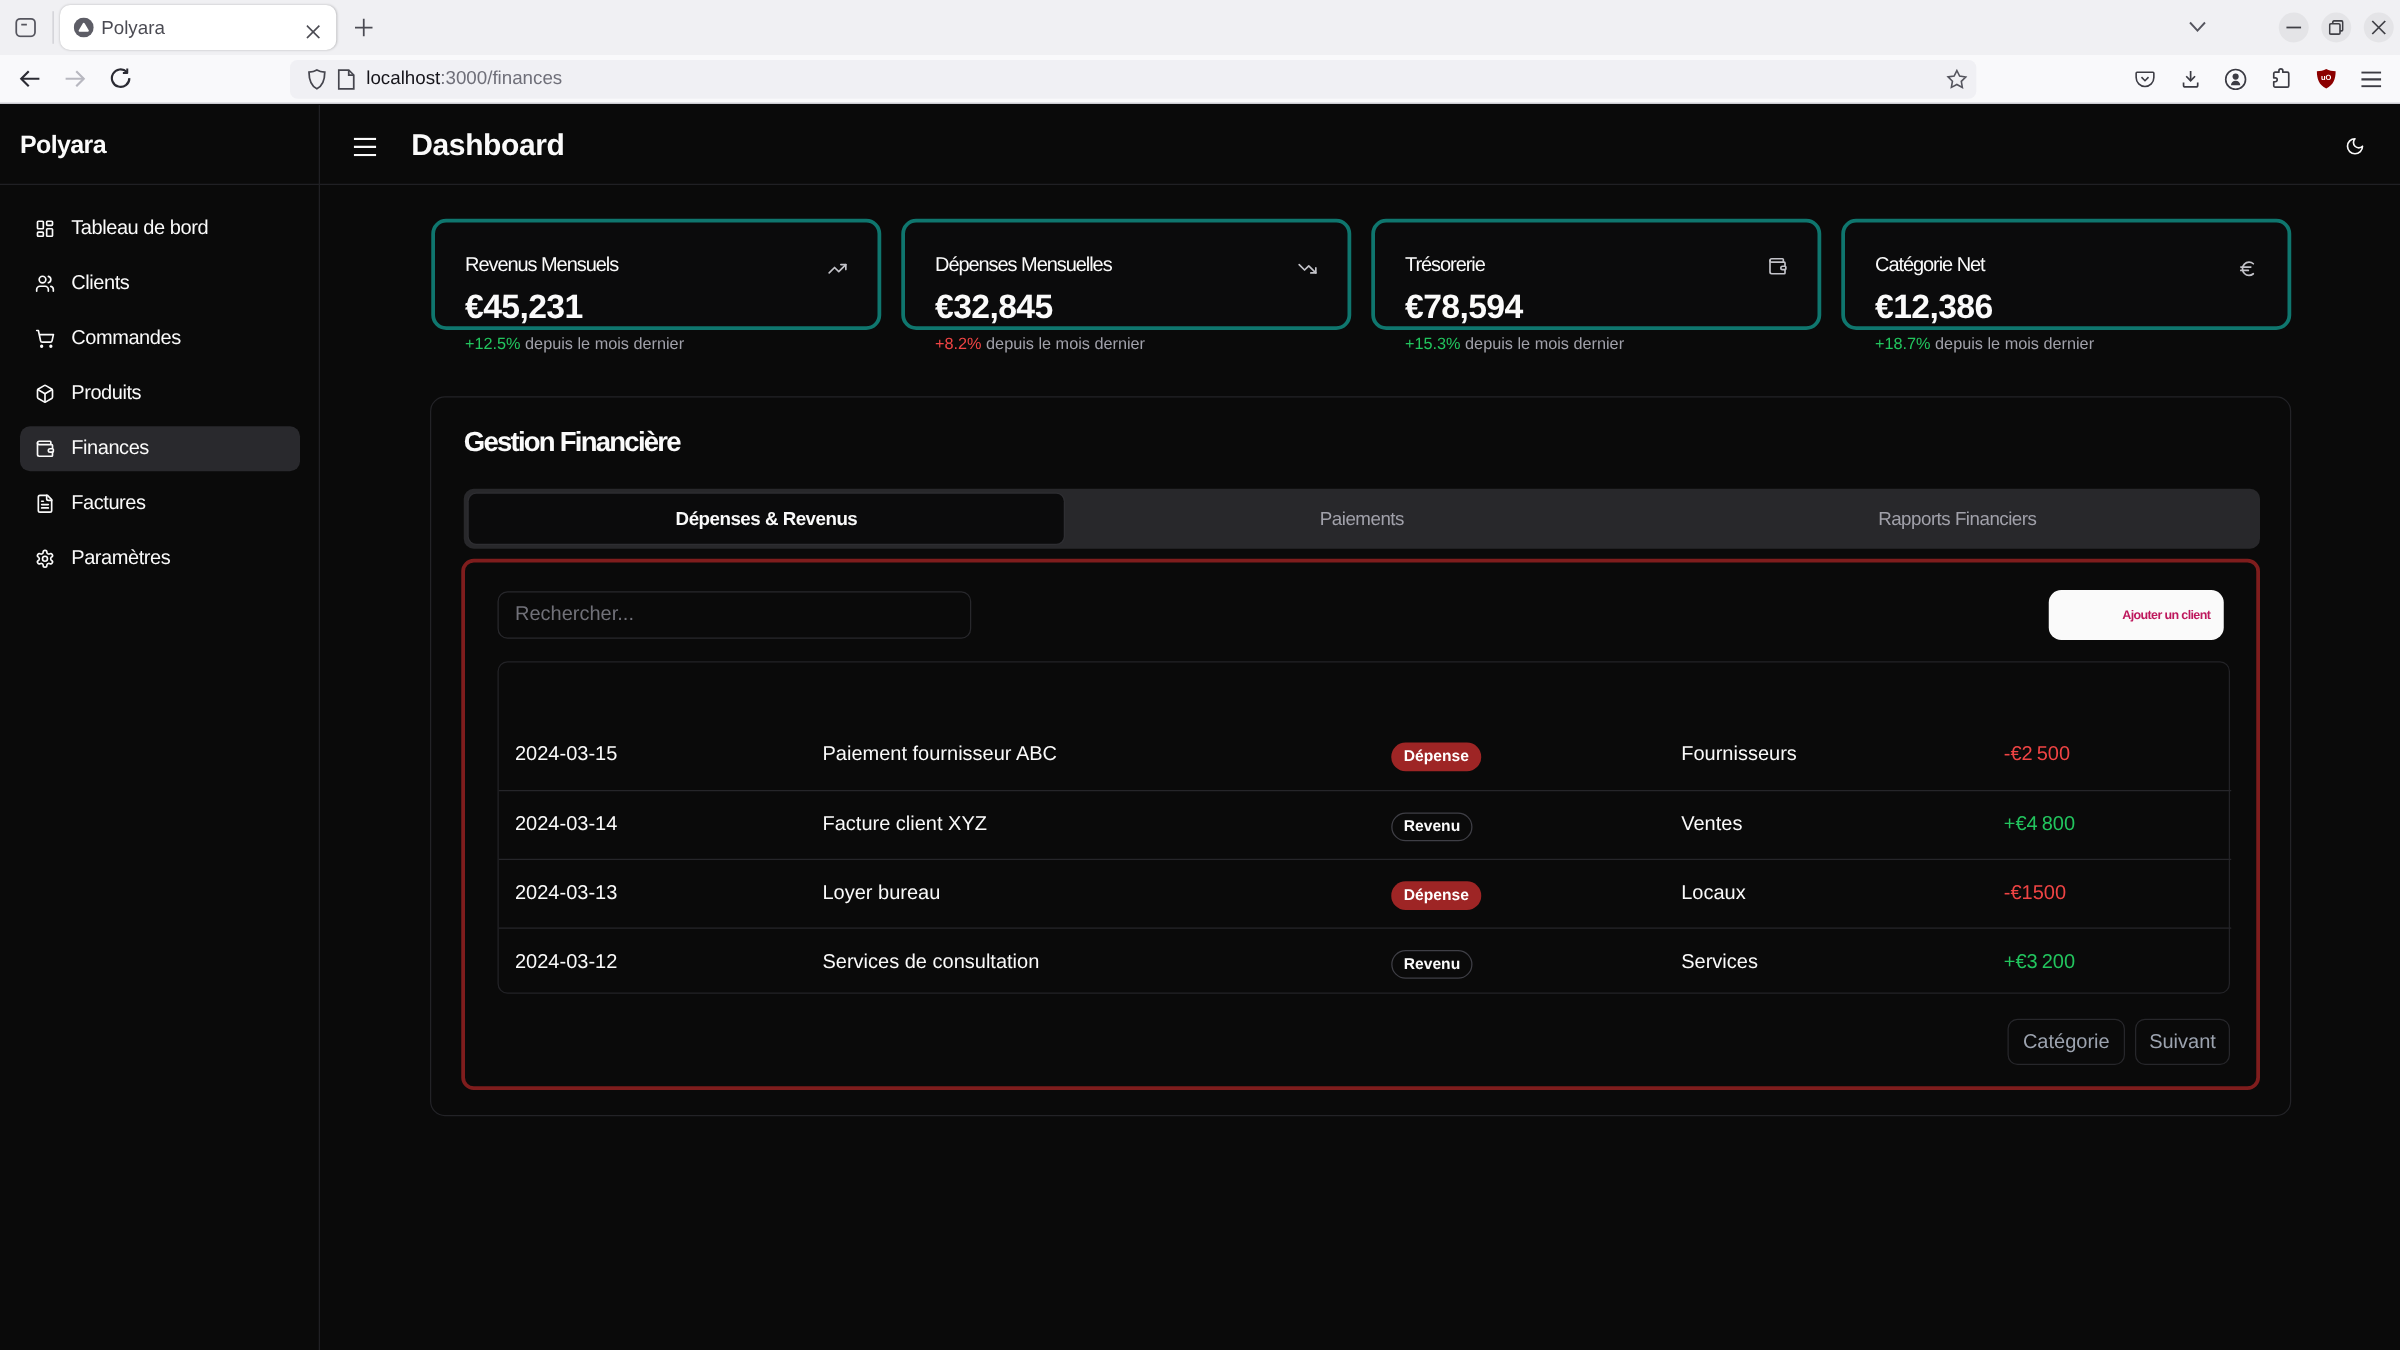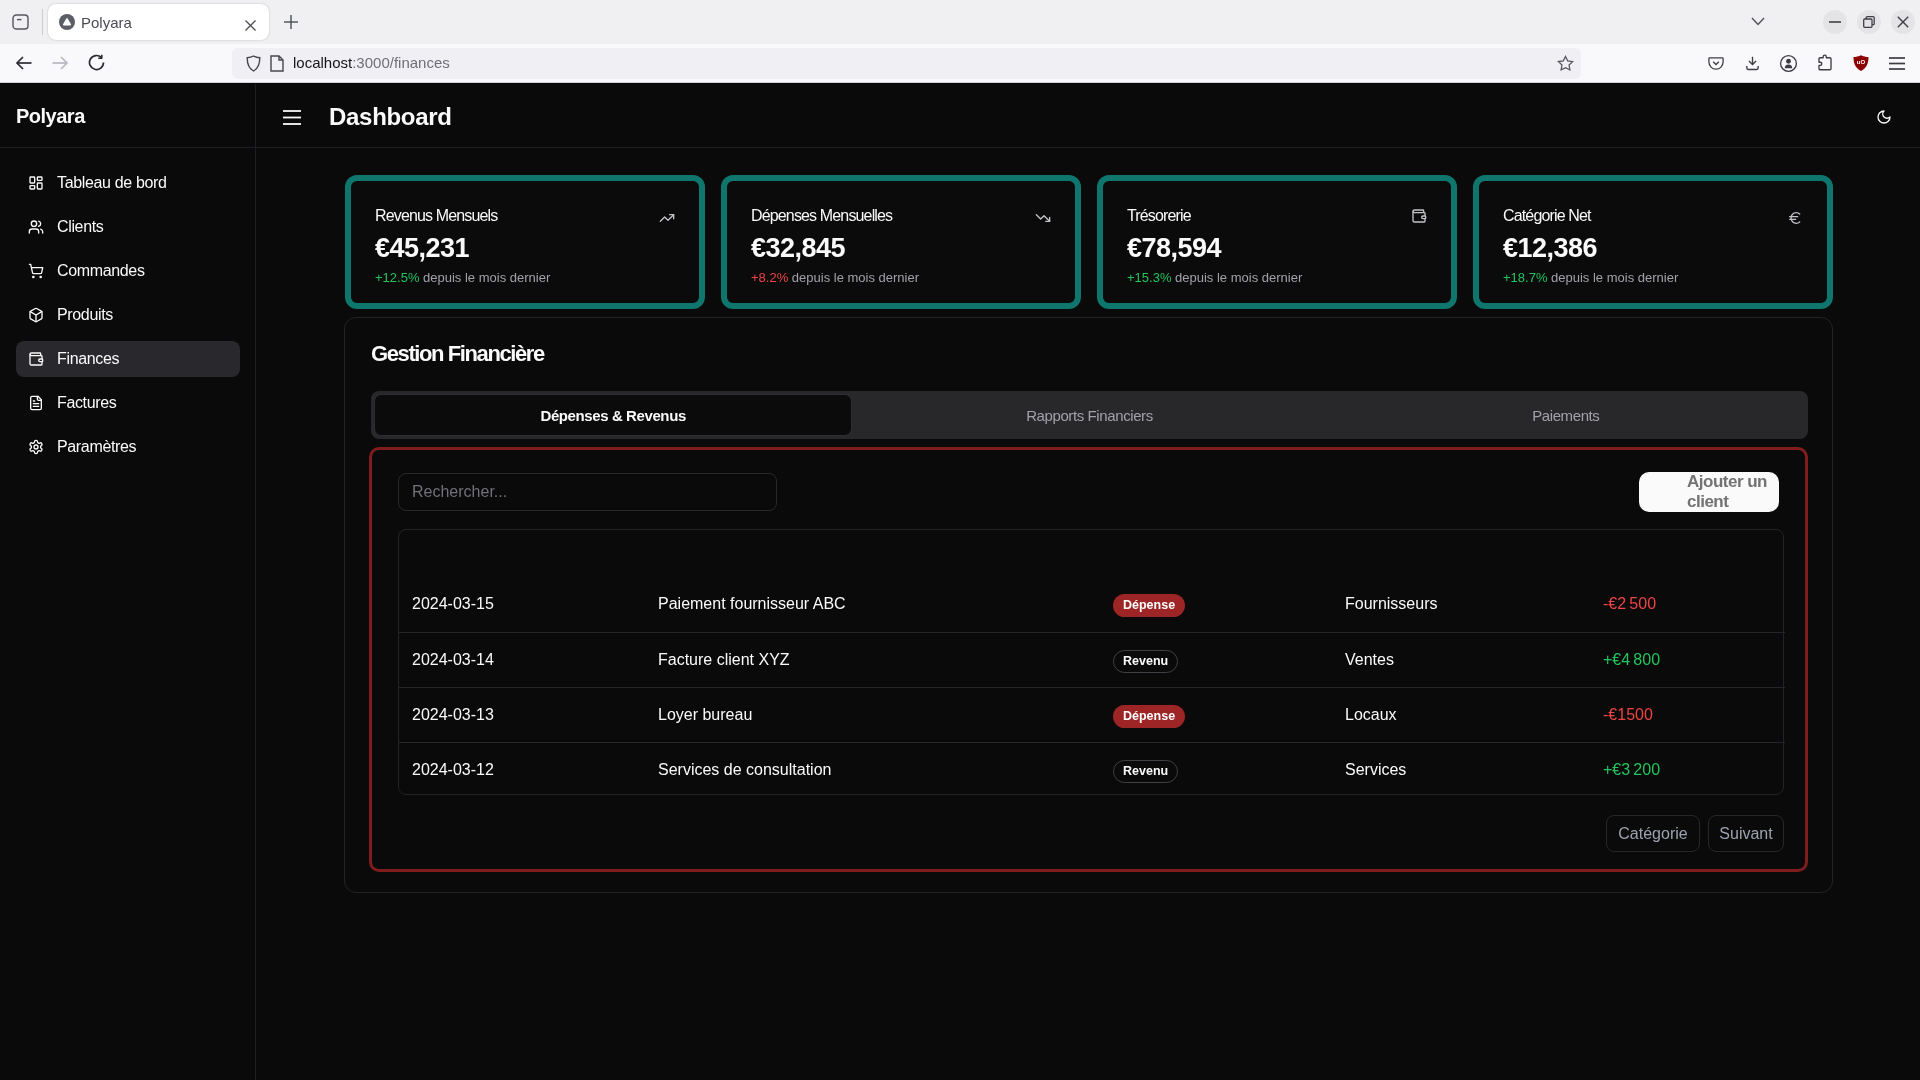--- a/index.html
+++ b/index.html
@@ -25,38 +25,38 @@
   #sidebar .hdr { position:absolute; left:0; top:0; width:256px; height:64px; border-bottom:1px solid #202024; }
   #nav { position:absolute; left:16px; top:81px; width:224px; }
   .nav-item { position:relative; height:36px; margin-bottom:8px; border-radius:8px; display:flex; align-items:center; padding-left:12px; font-size:16px; color:#fafafa; letter-spacing:-0.35px; }
   .nav-item svg { margin-right:13px; }
   .nav-item.active { background:#29292d; }
 
   #apphdr { position:absolute; left:256px; top:0; width:1664px; height:64px; border-bottom:1px solid #202024; }
   #apphdr .title { position:absolute; left:73px; top:19px; font-size:24px; font-weight:700; letter-spacing:-0.3px; }
 
   
-  .card { position:absolute; top:175px; width:360px; height:134px; border:6px solid #0f766e; border-radius:12px; background:#0b0b0c; }
+  .card { position:absolute; top:175px; width:360px; height:89px; border:3px solid #0f766e; border-radius:12px; background:#0b0b0c; }
   .card .ct { position:absolute; left:24px; top:26px; font-size:16px; font-weight:500; letter-spacing:-0.85px; }
   .card .ci { position:absolute; right:24px; top:29px; color:#c3c3c9; }
   .card .cv { position:absolute; left:24px; top:52px; font-size:27px; font-weight:700; letter-spacing:-0.5px; }
   .card .cs { position:absolute; left:24px; top:89px; font-size:13px; color:#a1a1aa; }
   .green { color:#22c55e; }
   .red { color:#ef4444; }
 
   
   #panel { position:absolute; left:344px; top:317px; width:1489px; height:576px; border:1px solid #232327; border-radius:12px; }
   #panel h2 { position:absolute; left:26px; top:23px; font-size:22px; font-weight:700; letter-spacing:-1.4px; }
   #tabs { position:absolute; left:26px; top:73px; width:1437px; height:48px; background:#28282b; border-radius:8px; display:flex; padding:4px; }
   #tabs .t { flex:1; display:flex; align-items:center; justify-content:center; font-size:15px; font-weight:500; color:#a1a1aa; border-radius:6px; letter-spacing:-0.4px; }
   #tabs .t.on { background:#0b0b0c; color:#fafafa; box-shadow:0 0 0 1px #2e2e32; font-weight:600; }
   #inner { position:absolute; left:24px; top:129px; width:1439px; height:425px; border:3px solid #7f1d1d; border-radius:10px; }
   #search { position:absolute; left:26px; top:23px; width:379px; height:38px; border:1px solid #28282c; border-radius:8px; }
   #search span { position:absolute; left:13px; top:9px; font-size:16px; color:#717179; }
-  #addbtn { position:absolute; right:26px; top:22px; width:140px; height:40px; background:#fafafa; color:#737373; border-radius:10px; font-size:17px; font-weight:600; display:flex; align-items:center; justify-content:center; letter-spacing:-0.5px;padding-left:48px; }
+  #addbtn { position:absolute; right:26px; top:22px; width:140px; height:40px; background:#fafafa; color:#be185d; border-radius:10px; font-size:10px; font-weight:600; display:flex; align-items:center; justify-content:center; letter-spacing:-0.5px;padding-left:48px; }
 
   #tbl { position:absolute; left:26px; top:79px; width:1386px; height:266px; border:1px solid #232327; border-radius:8px; }
   .trow { position:absolute; left:0; width:1386px; border-bottom:1px solid #26262a; }
   .c1 { position:absolute; left:13px; }
   .c2 { position:absolute; left:259px; }
   .c3 { position:absolute; left:714px; }
   .c4 { position:absolute; left:946px; }
   .c5 { position:absolute; left:1204px; }
   .hrow div { font-size:16px; color:#9ca3af; }
   .drow > div { font-size:16px; }
@@ -269,22 +269,22 @@
         <path d="M19 6a7.7 7.7 0 0 0-5.2-2A7.9 7.9 0 0 0 6 12c0 4.4 3.5 8 7.8 8 2 0 3.8-.8 5.2-2"></path>
       </svg>
     <div class="cv">€12,386</div>
     <div class="cs"><span class="green">+18.7%</span> depuis le mois dernier</div>
   </div>
 
   <div id="panel" style="top:233px;">
     <h2>Gestion Financière</h2>
     <div id="tabs">
       <div class="t on">Dépenses &amp; Revenus</div>
+      <div class="t">Paiements</div>
       <div class="t">Rapports Financiers</div>
-      <div class="t">Paiements</div>
     </div>
     <div id="inner">
       <div id="search">
           <span>Rechercher...</span>
         </div>
       <div id="addbtn">Ajouter un client</div>
       <div id="tbl">
         <div class="trow drow" style="top:47px; height:56px;">
           <div class="c1" style="top:18px;">2024-03-15</div>
           <div class="c2" style="top:18px;">Paiement fournisseur ABC</div>

